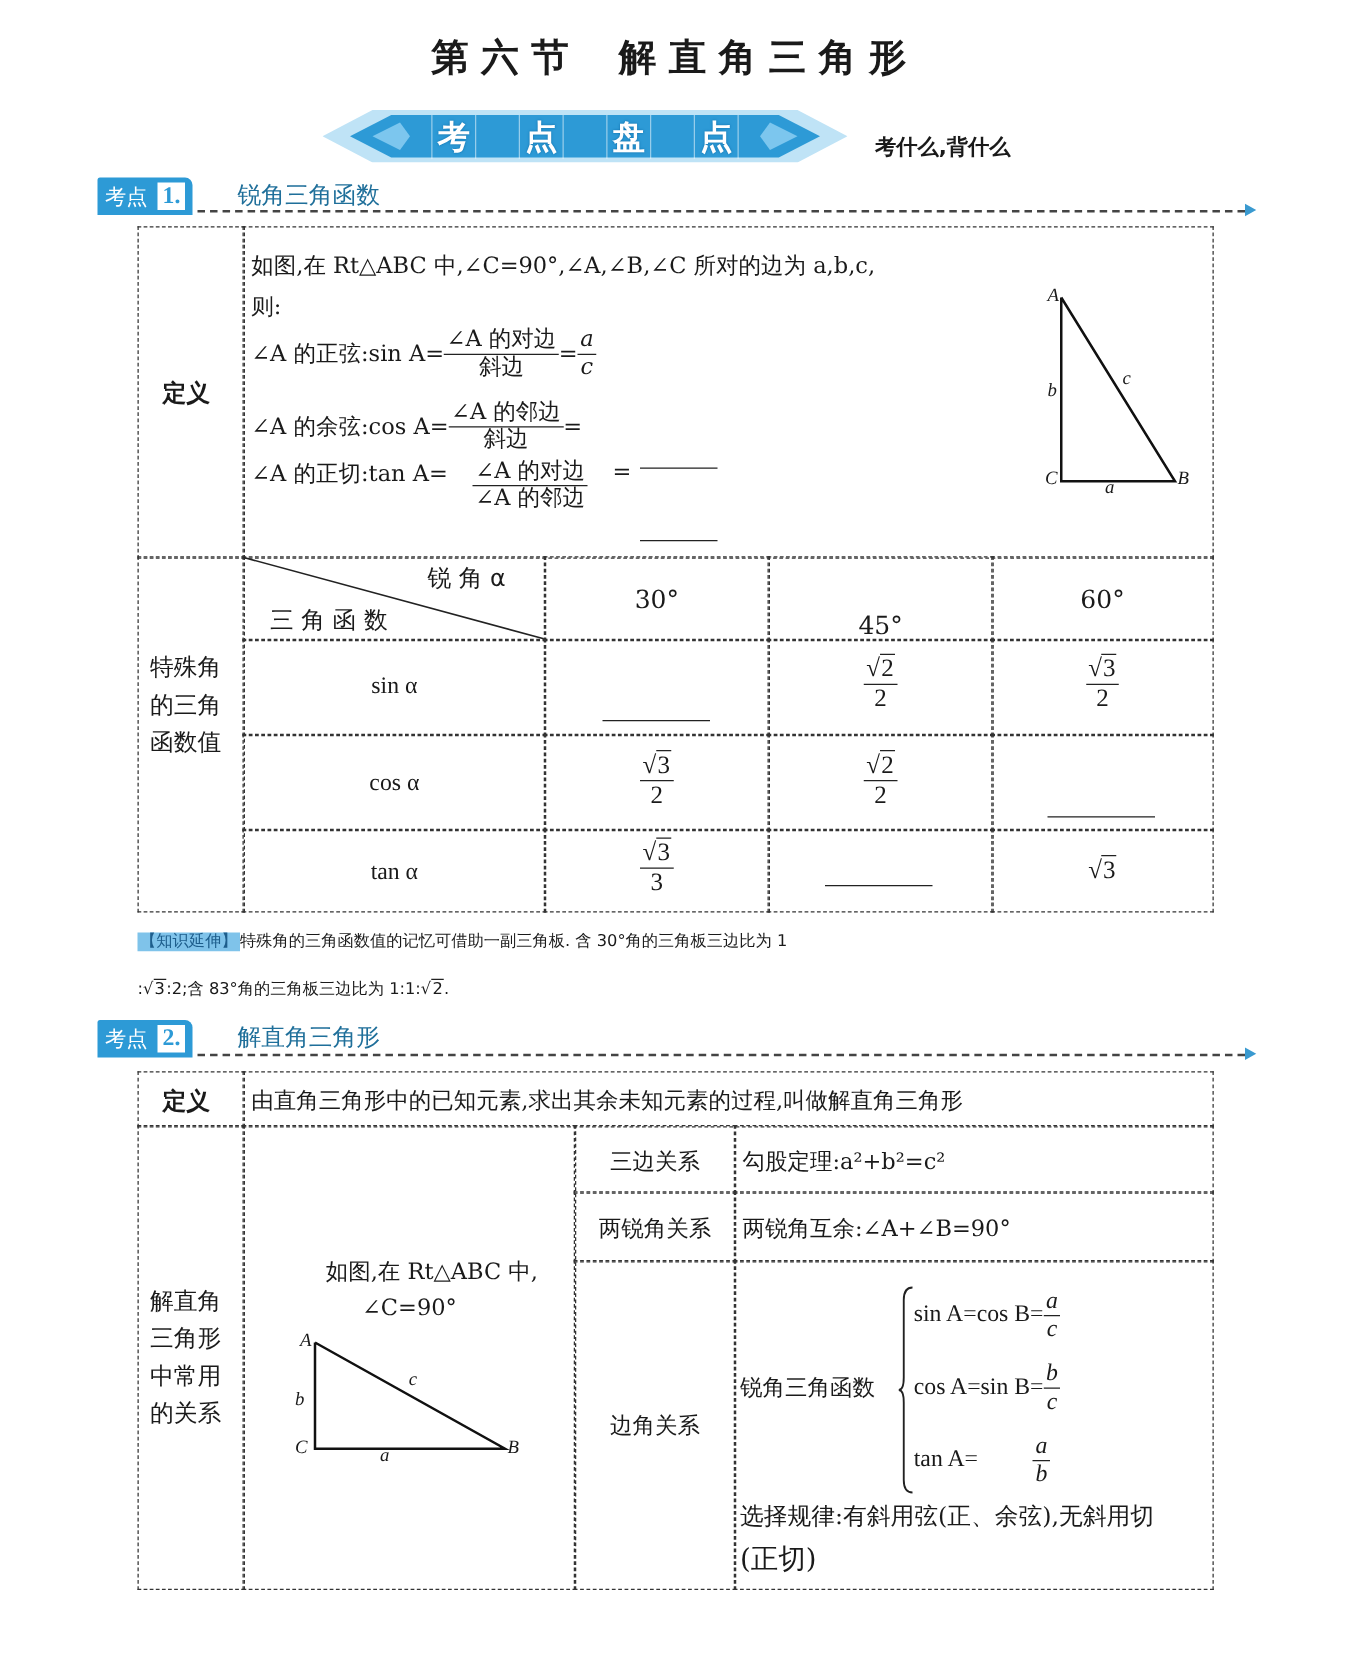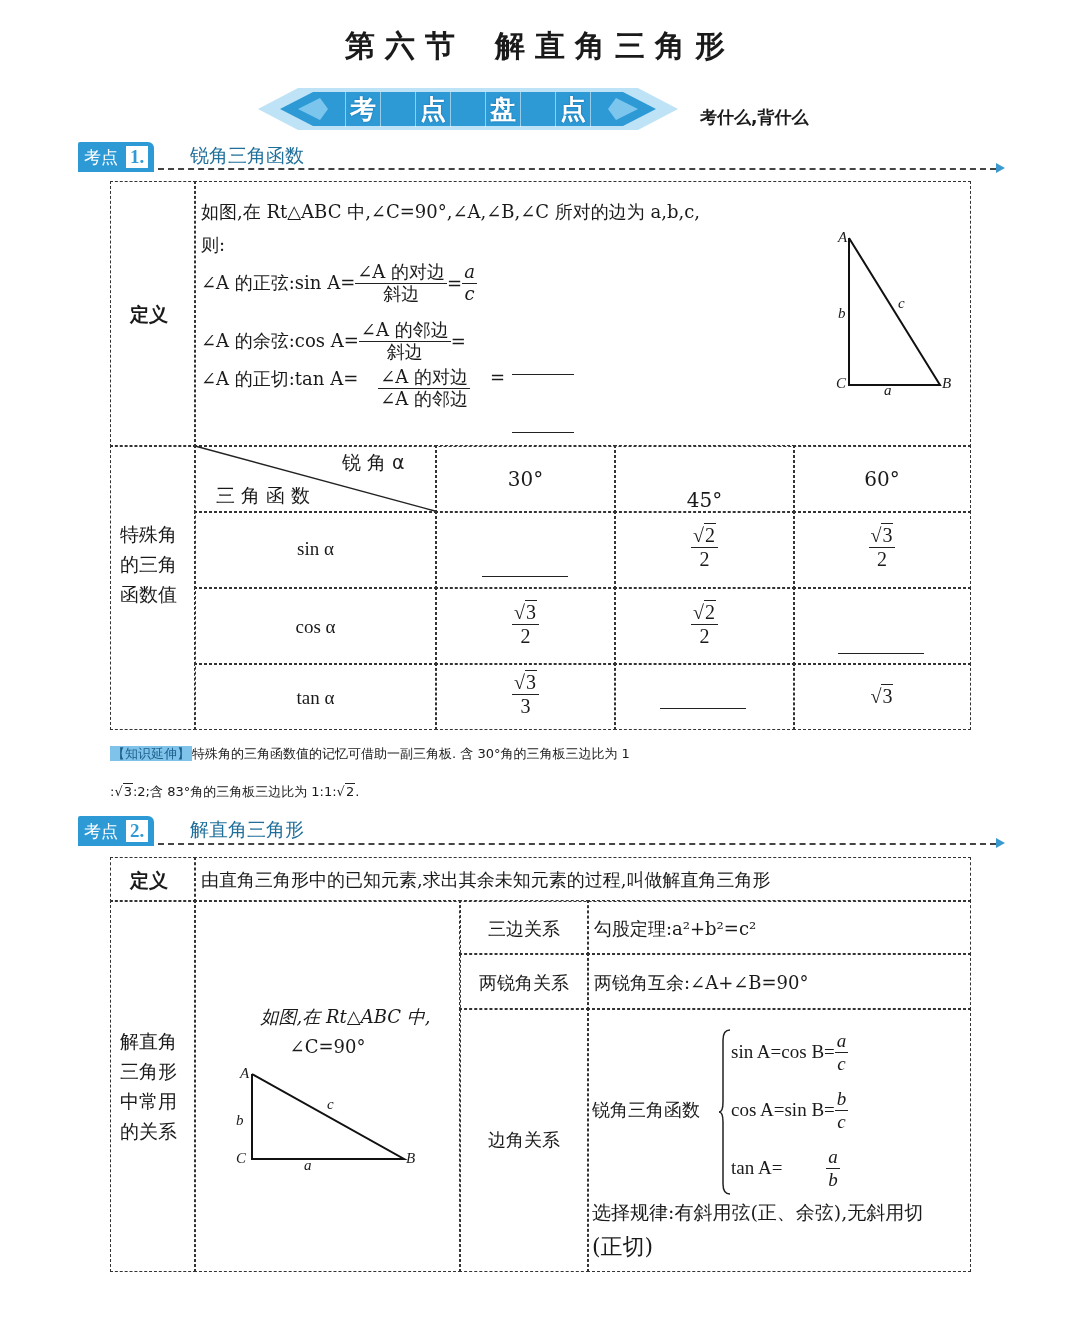--- a/index.html
+++ b/index.html
@@ -217,21 +217,21 @@
 <div class="txt" style="left:201px;top:868px;">由直角三角形中的已知元素,求出其余未知元素的过程,叫做解直角三角形</div>
 
 <div class="cell" style="left:110px;top:900px;width:86px;height:372px;"></div>
 <div class="lbl" style="left:120px;top:1026px;line-height:30px;">
   <div>解直角</div>
   <div>三角形</div>
   <div>中常用</div>
   <div>的关系</div>
 </div>
 <div class="cell" style="left:194px;top:900px;width:267px;height:372px;"></div>
-<div class="txt center" style="left:194px;top:1005px;width:303px;font-style:italic;">如图,在 Rt△ABC 中,</div>
+<div class="txt center" style="left:194px;top:1005px;width:303px;">如图,在 Rt△ABC 中,</div>
 <div class="txt center" style="left:194px;top:1036px;width:267px;">∠C=90°</div>
 <svg class="abs" style="left:240px;top:1066px;" width="180" height="100">
   <polyline points="12,8 12,93 164,93 12,8" fill="none" stroke="#111" stroke-width="2"></polyline>
 </svg>
 <div class="tri-label" style="left:240px;top:1065px;">A</div>
 <div class="tri-label" style="left:236px;top:1150px;">C</div>
 <div class="tri-label" style="left:406px;top:1150px;">B</div>
 <div class="tri-label" style="left:236px;top:1112px;">b</div>
 <div class="tri-label" style="left:327px;top:1096px;">c</div>
 <div class="tri-label" style="left:304px;top:1157px;">a</div>

